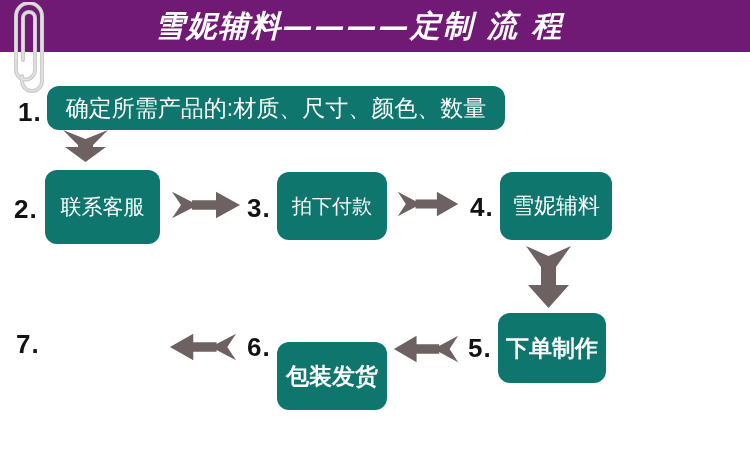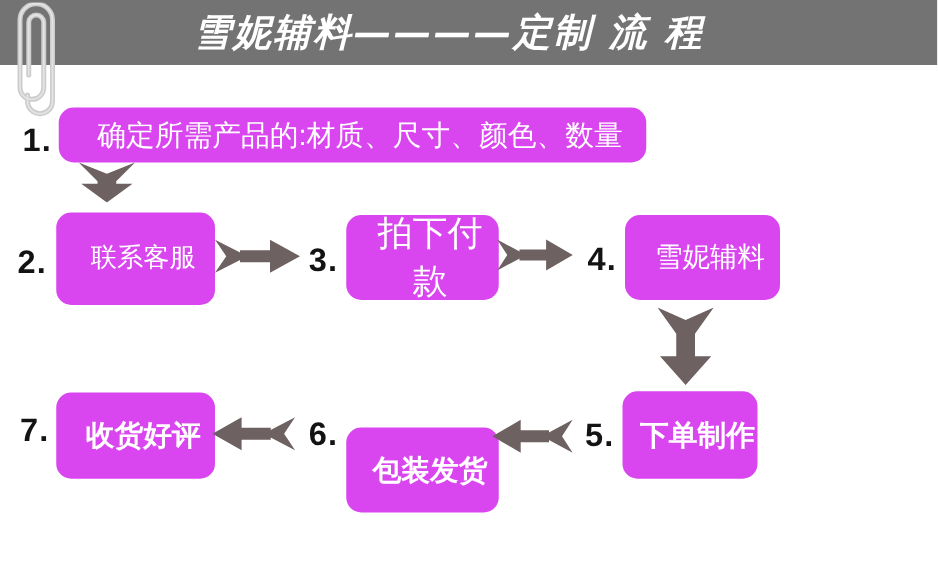--- a/index.html
+++ b/index.html
@@ -3,47 +3,46 @@
 <meta charset="utf-8">
 <style>
   html,body{margin:0;padding:0;background:#ffffff;}
   .stage{
     position:relative;width:750px;height:450px;background:#ffffff;
     font-family:"Liberation Sans",sans-serif;overflow:hidden;
   }
   
   .banner{
     position:absolute;left:0;top:0;width:750px;height:52px;
-    background:#737373;display:flex;align-items:center;justify-content:center;
+    background:#701a75;display:flex;align-items:center;justify-content:center;
   }
   .banner-title{
     color:#ffffff;font-family:"DejaVu Serif","Liberation Serif",serif;
     font-style:italic;font-weight:bold;font-size:30px;letter-spacing:2px;
     transform:translateX(-16px);white-space:nowrap;
   }
   
   .paperclip{position:absolute;left:13px;top:2px;width:32px;height:94px;}
   
   .num{
     position:absolute;font-weight:bold;font-size:26px;color:#131313;
     line-height:1;letter-spacing:1px;
   }
   
   .box{
-    position:absolute;background:#d946ef;border-radius:12px;color:#ffffff;
+    position:absolute;background:#0f766e;border-radius:12px;color:#ffffff;
     display:flex;flex-direction:column;align-items:center;justify-content:center;
     text-align:center;
-    padding-left:12px;
   }
   .box .line{display:block;}
   .b1{left:47px;top:86px;width:458px;height:44px;font-size:23px;}
   .b2{left:45px;top:170px;width:115px;height:74px;font-size:21px;line-height:1.6;}
-  .b3{left:277px;top:172px;width:110px;height:68px;font-size:28px;}
+  .b3{left:277px;top:172px;width:110px;height:68px;font-size:20px;}
   .b4{left:500px;top:172px;width:112px;height:68px;font-size:22px;}
-  .b5{left:498px;top:313px;width:96px;height:70px;font-size:23px;font-weight:bold;}
+  .b5{left:498px;top:313px;width:108px;height:70px;font-size:23px;font-weight:bold;}
   .b6{left:277px;top:314px;width:110px;height:68px;font-size:23px;font-weight:bold;margin-top:28px;}
   .b7{left:45px;top:314px;width:115px;height:69px;font-size:23px;font-weight:bold;}
   
   .arrow{position:absolute;}
   .arrow svg{display:block;width:100%;height:100%;}
   .arrow polygon{fill:#6e6161;}
   .flip svg{transform:scaleX(-1);}
   .a-down1{left:63px;top:130px;width:45px;height:32px;}
   .a-right1{left:170px;top:189px;width:72px;height:32px;}
   .a-right2{left:396px;top:189px;width:64px;height:30px;}
@@ -97,23 +96,20 @@
   </div>
 
   <div class="box b5">
     <span class="line">下单制作</span>
   </div>
 
   <div class="box b6">
     <span class="line">包装发货</span>
   </div>
 
-  <div class="box b7">
-    <span class="line">收货好评</span>
-  </div>
 
   <div class="arrow a-down1">
     <svg viewBox="0 0 45 32" preserveAspectRatio="none">
       <polygon points="0,0 22.5,9 45,0 30,15 30,17 43,17 22.5,32 2,17 15,17 15,15"></polygon>
     </svg>
   </div>
 
   <div class="arrow a-right1">
     <svg viewBox="0 0 72 34" preserveAspectRatio="none">
       <polygon points="2,3 28,17 2,31 11,17"></polygon>

